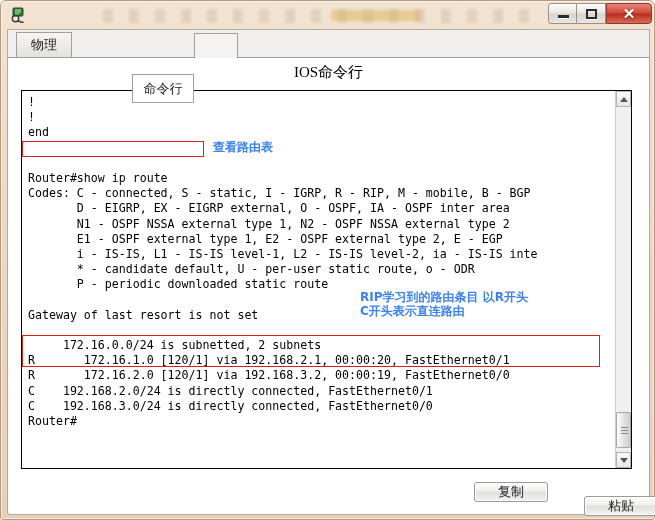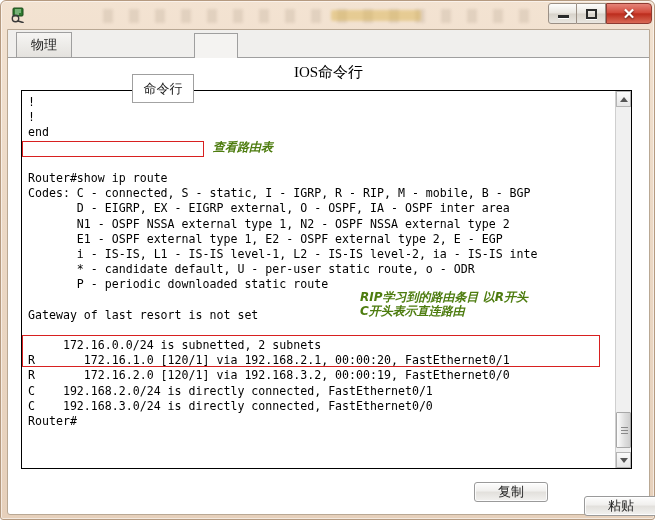--- a/index.html
+++ b/index.html
@@ -277,27 +277,26 @@
 
   
   .redbox {
     position: absolute;
     border: 1px solid #d82020;
     box-sizing: border-box;
     pointer-events: none;
   }
   .redtext {
     position: absolute;
-    color: #4d7c0f;
+    color: #3b82f6;
     font-weight: bold;
     font-size: 12px;
     font-family: "DejaVu Sans", sans-serif;
     line-height: 14px;
     white-space: pre-line;
-    font-style: italic;
   }
 
   
   .btn {
     position: absolute;
     top: 452px;
     height: 20px;
     box-sizing: border-box;
     background: linear-gradient(to bottom, #fdfdfd 0%, #f0efed 45%, #e2e0dc 50%, #f2f1ef 100%);
     border: 1px solid #9a9a9a;

